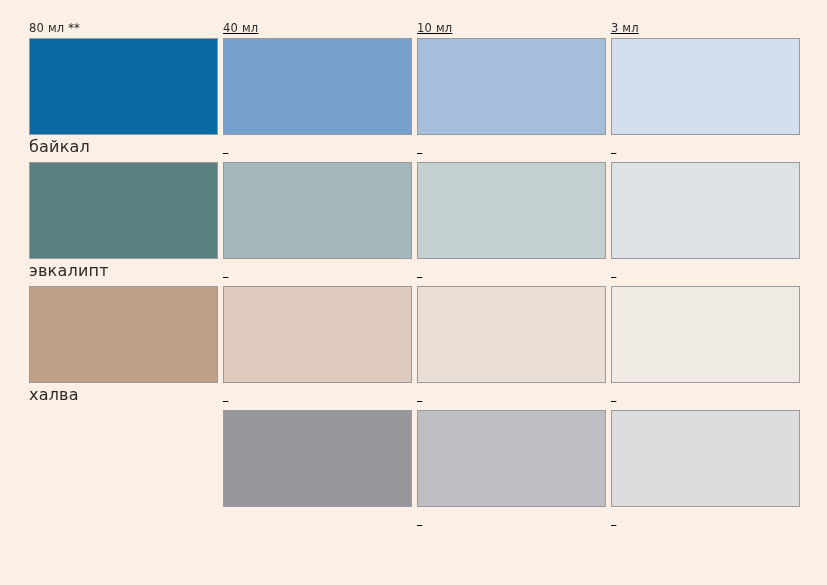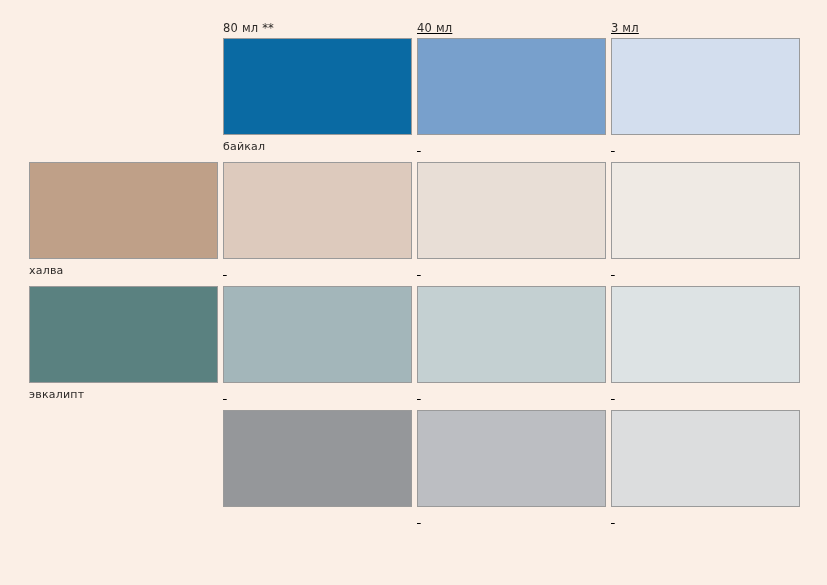--- a/index.html
+++ b/index.html
@@ -54,21 +54,21 @@
     line-height: 20px;
     white-space: nowrap;
   }
   .swatch {
     width: 189px;
     height: 97px;
     border: 1px solid #9a9a9a;
     box-sizing: border-box;
   }
   .row-label {
-    font-size: 11px;
+    font-size: 16px;
     color: #2d2a28;
     letter-spacing: 0.2px;
     height: 24px;
     line-height: 24px;
     white-space: nowrap;
   }
   .row-label.blank {
     color: transparent;
   }
 </style>
@@ -84,22 +84,46 @@
         <div class="col-header" style="color: rgb(45, 42, 40);">80 мл **</div>
         <div class="swatch" style="background-color: rgb(10, 106, 163); border-color: rgb(154, 154, 154);"></div>
         <div class="row-label" style="color: rgb(45, 42, 40);">байкал</div>
       </div>
       <div class="cell">
         <div class="col-header" style="color: rgb(45, 42, 40);">40 мл</div>
         <div class="swatch" style="background-color: rgb(120, 160, 204); border-color: rgb(154, 154, 154);"></div>
         <div class="row-label blank">&nbsp;</div>
       </div>
       <div class="cell">
+        <div class="col-header" style="color: rgb(45, 42, 40);">10 мл</div>
+        <div class="swatch" style="background-color: rgb(165, 190, 220); border-color: rgb(154, 154, 154);"></div>
+        <div class="row-label blank">&nbsp;</div>
+      </div>
+      <div class="cell">
         <div class="col-header" style="color: rgb(45, 42, 40);">3 мл</div>
         <div class="swatch" style="background-color: rgb(211, 222, 238); border-color: rgb(154, 154, 154);"></div>
+        <div class="row-label blank">&nbsp;</div>
+      </div>
+    </div>
+
+    <div class="row">
+      <div class="cell">
+        <div class="swatch" style="background-color: rgb(90, 129, 128); border-color: rgb(154, 154, 154);"></div>
+        <div class="row-label" style="color: rgb(45, 42, 40);">эвкалипт</div>
+      </div>
+      <div class="cell">
+        <div class="swatch" style="background-color: rgb(163, 182, 186); border-color: rgb(154, 154, 154);"></div>
+        <div class="row-label blank">&nbsp;</div>
+      </div>
+      <div class="cell">
+        <div class="swatch" style="background-color: rgb(196, 208, 210); border-color: rgb(154, 154, 154);"></div>
+        <div class="row-label blank">&nbsp;</div>
+      </div>
+      <div class="cell">
+        <div class="swatch" style="background-color: rgb(221, 227, 228); border-color: rgb(154, 154, 154);"></div>
         <div class="row-label blank">&nbsp;</div>
       </div>
     </div>
 
     <div class="row">
       <div class="cell">
         <div class="swatch" style="background-color: rgb(191, 160, 136); border-color: rgb(154, 154, 154);"></div>
         <div class="row-label" style="color: rgb(45, 42, 40);">халва</div>
       </div>
       <div class="cell">
@@ -111,39 +135,20 @@
         <div class="row-label blank">&nbsp;</div>
       </div>
       <div class="cell">
         <div class="swatch" style="background-color: rgb(239, 234, 228); border-color: rgb(154, 154, 154);"></div>
         <div class="row-label blank">&nbsp;</div>
       </div>
     </div>
 
     <div class="row">
       <div class="cell">
-        <div class="swatch" style="background-color: rgb(90, 129, 128); border-color: rgb(154, 154, 154);"></div>
-        <div class="row-label" style="color: rgb(45, 42, 40);">эвкалипт</div>
-      </div>
-      <div class="cell">
-        <div class="swatch" style="background-color: rgb(163, 182, 186); border-color: rgb(154, 154, 154);"></div>
-        <div class="row-label blank">&nbsp;</div>
-      </div>
-      <div class="cell">
-        <div class="swatch" style="background-color: rgb(196, 208, 210); border-color: rgb(154, 154, 154);"></div>
-        <div class="row-label blank">&nbsp;</div>
-      </div>
-      <div class="cell">
-        <div class="swatch" style="background-color: rgb(221, 227, 228); border-color: rgb(154, 154, 154);"></div>
-        <div class="row-label blank">&nbsp;</div>
-      </div>
-    </div>
-
-    <div class="row">
-      <div class="cell">
         <div class="swatch" style="background-color: rgb(149, 151, 154); border-color: rgb(154, 154, 154);"></div>
         <div class="row-label blank">&nbsp;</div>
       </div>
       <div class="cell">
         <div class="swatch" style="background-color: rgb(188, 190, 194); border-color: rgb(154, 154, 154);"></div>
         <div class="row-label blank">&nbsp;</div>
       </div>
       <div class="cell">
         <div class="swatch" style="background-color: rgb(220, 221, 222); border-color: rgb(154, 154, 154);"></div>
         <div class="row-label blank">&nbsp;</div>

